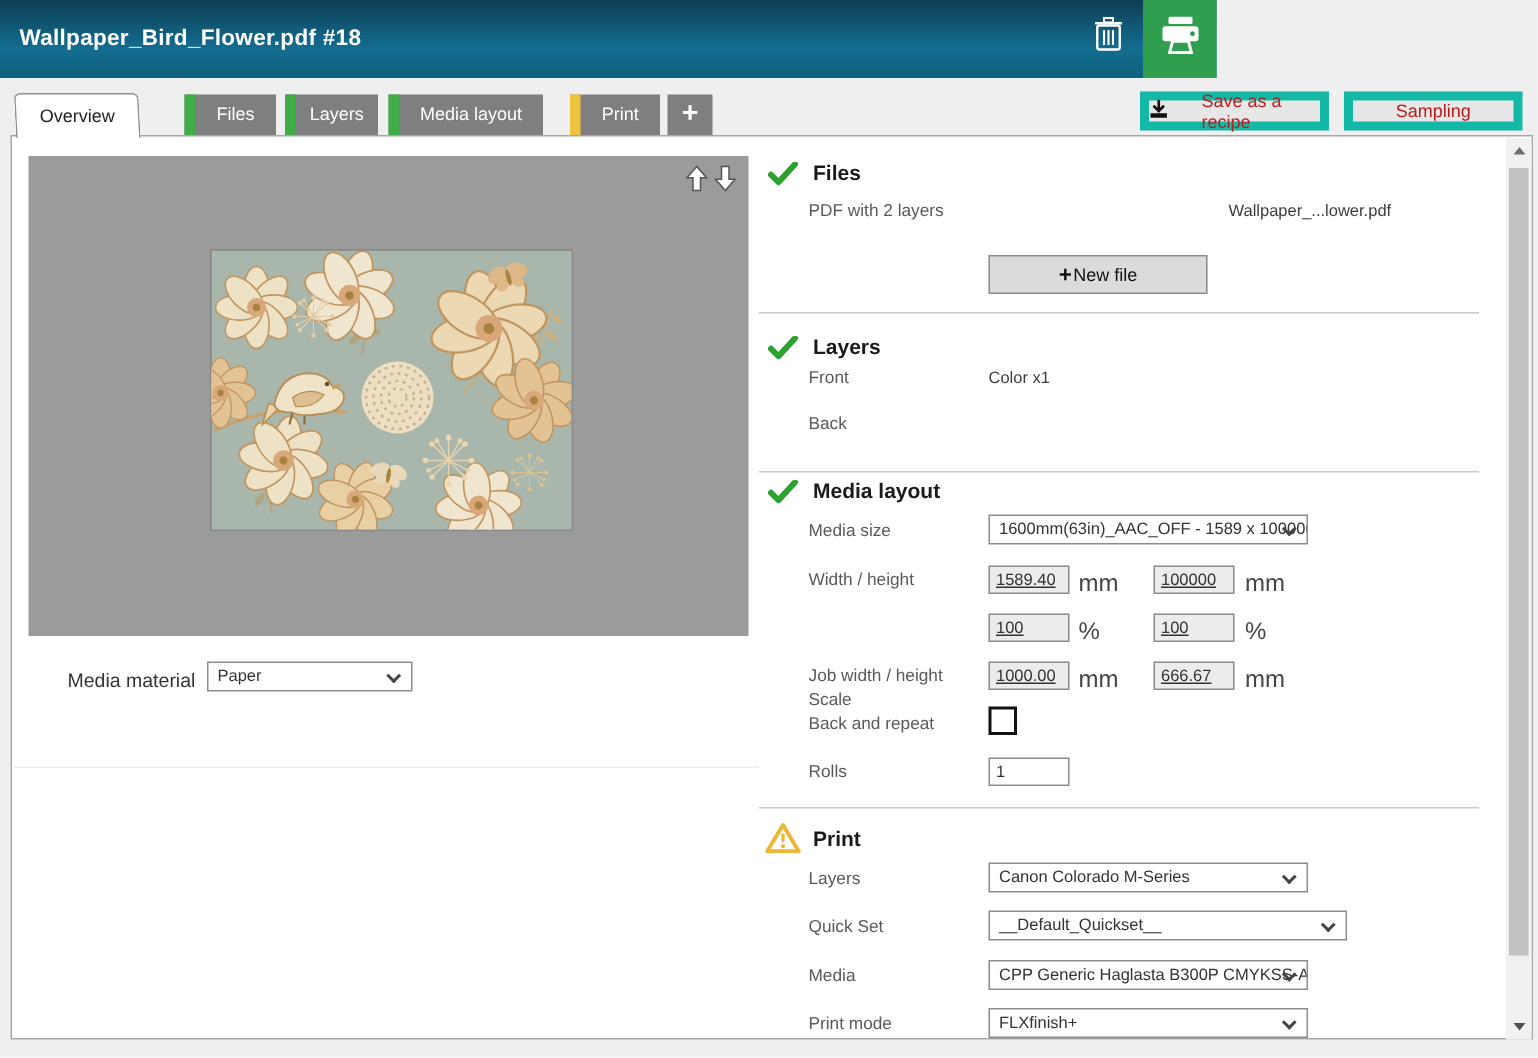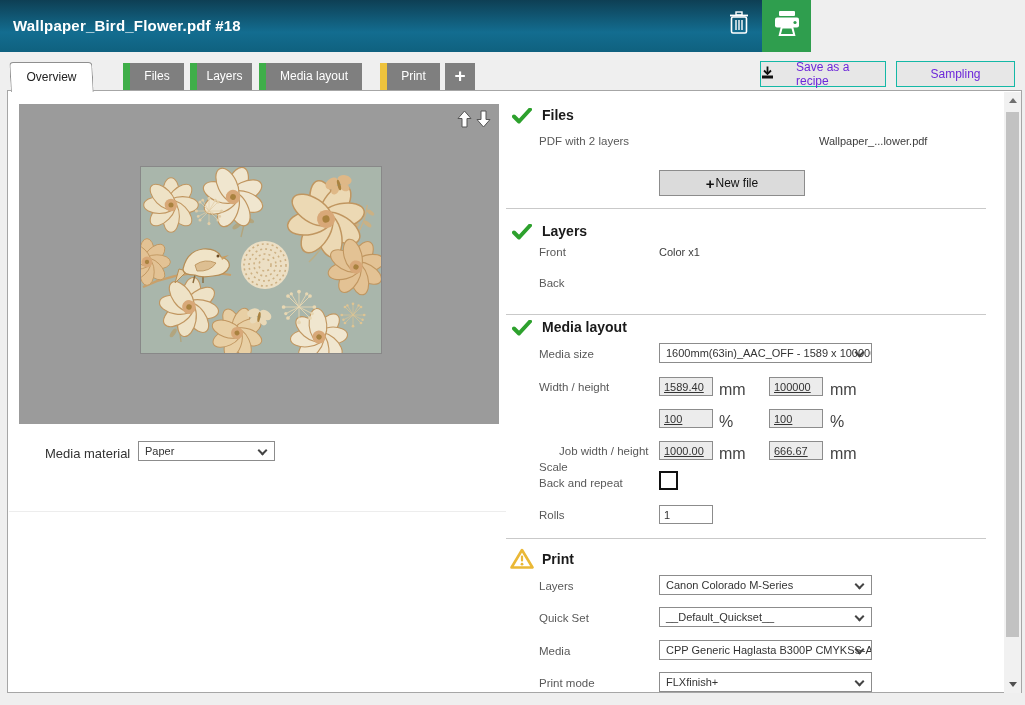--- a/index.html
+++ b/index.html
@@ -20,22 +20,22 @@
                 border:1px solid #8f8f8f; border-bottom:none; border-radius:4px 4px 0 0;
                 transform:skewX(3deg); z-index:5; }
   .tab-active .lbl { transform:skewX(-3deg); display:block; text-align:center; line-height:28px; font-size:12px; color:#222; }
   .gtab { position:absolute; top:11px; height:27px; background:#7f7f7f; color:#fff; font-size:12px; cursor:pointer; }
   .gtab .lbl { display:block; text-align:center; line-height:27px; padding-left:7px; }
   .strip { position:absolute; left:0; top:0; bottom:0; width:7px; }
   .strip[data-status="ok"] { background:#3fae49; }
   .strip[data-status="warning"] { background:#eec33d; }
   .plus-tab { position:absolute; top:11px; height:27px; width:30px; background:#7f7f7f; color:#fff;
               font-size:19px; font-weight:bold; text-align:center; line-height:25px; cursor:pointer; }
-  .top-btn { position:absolute; top:9px; height:26px; background:#e7e7e7; border:1px solid #14b8a6;
-             font-size:12px; color:#6d28d9; display:flex; align-items:center; justify-content:center; gap:22px; cursor:pointer; }
+  .top-btn { position:absolute; top:9px; height:26px; background:#e7e7e7; border:6px solid #14b8a6;
+             font-size:12px; color:#b91c1c; display:flex; align-items:center; justify-content:center; gap:22px; cursor:pointer; }
 
   
   .panel { position:absolute; left:7px; top:90px; width:1015px; height:603px; background:#ffffff; border:1px solid #a6a6a6; }
 
   
   .preview { position:absolute; left:11px; top:13px; width:480px; height:320px; background:#9b9b9b; }
   .pv-arrow { position:absolute; top:6px; width:15px; height:18px; cursor:pointer; }
   .wallpaper { position:absolute; left:122px; top:63px; width:240px; height:186px; box-shadow:0 0 0 1px rgba(0,0,0,.12); }
 
   .mm-row { position:absolute; left:37px; top:352px; height:20px; }
@@ -315,21 +315,21 @@
     <span class="unit" style="left:711px;top:290px;">mm</span>
     <input class="inp dis" style="left: 761px; top: 286px;" readonly="" value="100000">
     <span class="unit" style="left:822px;top:290px;">mm</span>
 
     <div class="flabel" style="top:322px;margin-top:48px;">Scale</div>
     <input class="inp dis" style="left: 651px; top: 318px;" readonly="" value="100">
     <span class="unit" style="left:711px;top:322px;">%</span>
     <input class="inp dis" style="left: 761px; top: 318px;" readonly="" value="100">
     <span class="unit" style="left:822px;top:322px;">%</span>
 
-    <div class="flabel" style="top:354px;margin-left:20px;">Job width / height</div>
+    <div class="flabel" style="top:354px;">Job width / height</div>
     <input class="inp dis" style="left: 651px; top: 350px;" readonly="" value="1000.00">
     <span class="unit" style="left:711px;top:354px;">mm</span>
     <input class="inp dis" style="left: 761px; top: 350px;" readonly="" value="666.67">
     <span class="unit" style="left:822px;top:354px;">mm</span>
 
     <div class="flabel" style="top:386px;">Back and repeat</div>
     <div class="checkbox" style="left:651px;top:380px;"></div>
 
     <div class="flabel" style="top:418px;">Rolls</div>
     <input class="inp" style="left: 651px; top: 414px;" value="1">
@@ -345,21 +345,21 @@
     </span>
     <div class="sec-head" style="left:534px;top:460px;">Print</div>
 
     <div class="flabel" style="top:489px;">Layers</div>
     <div class="select" style="left:651px;top:484px;width:213px;">
       <span>Canon Colorado M-Series</span>
       <span class="chev"></span>
     </div>
 
     <div class="flabel" style="top:521px;">Quick Set</div>
-    <div class="select" style="left:651px;top:516px;width:213px;">
+    <div class="select" style="left:651px;top:516px;width:239px;">
       <span>__Default_Quickset__</span>
       <span class="chev"></span>
     </div>
 
     <div class="flabel" style="top:554px;">Media</div>
     <div class="select" style="left:651px;top:549px;width:213px;">
       <span>CPP Generic Haglasta B300P CMYKSS-AU-</span>
       <span class="chev"></span>
     </div>
 

